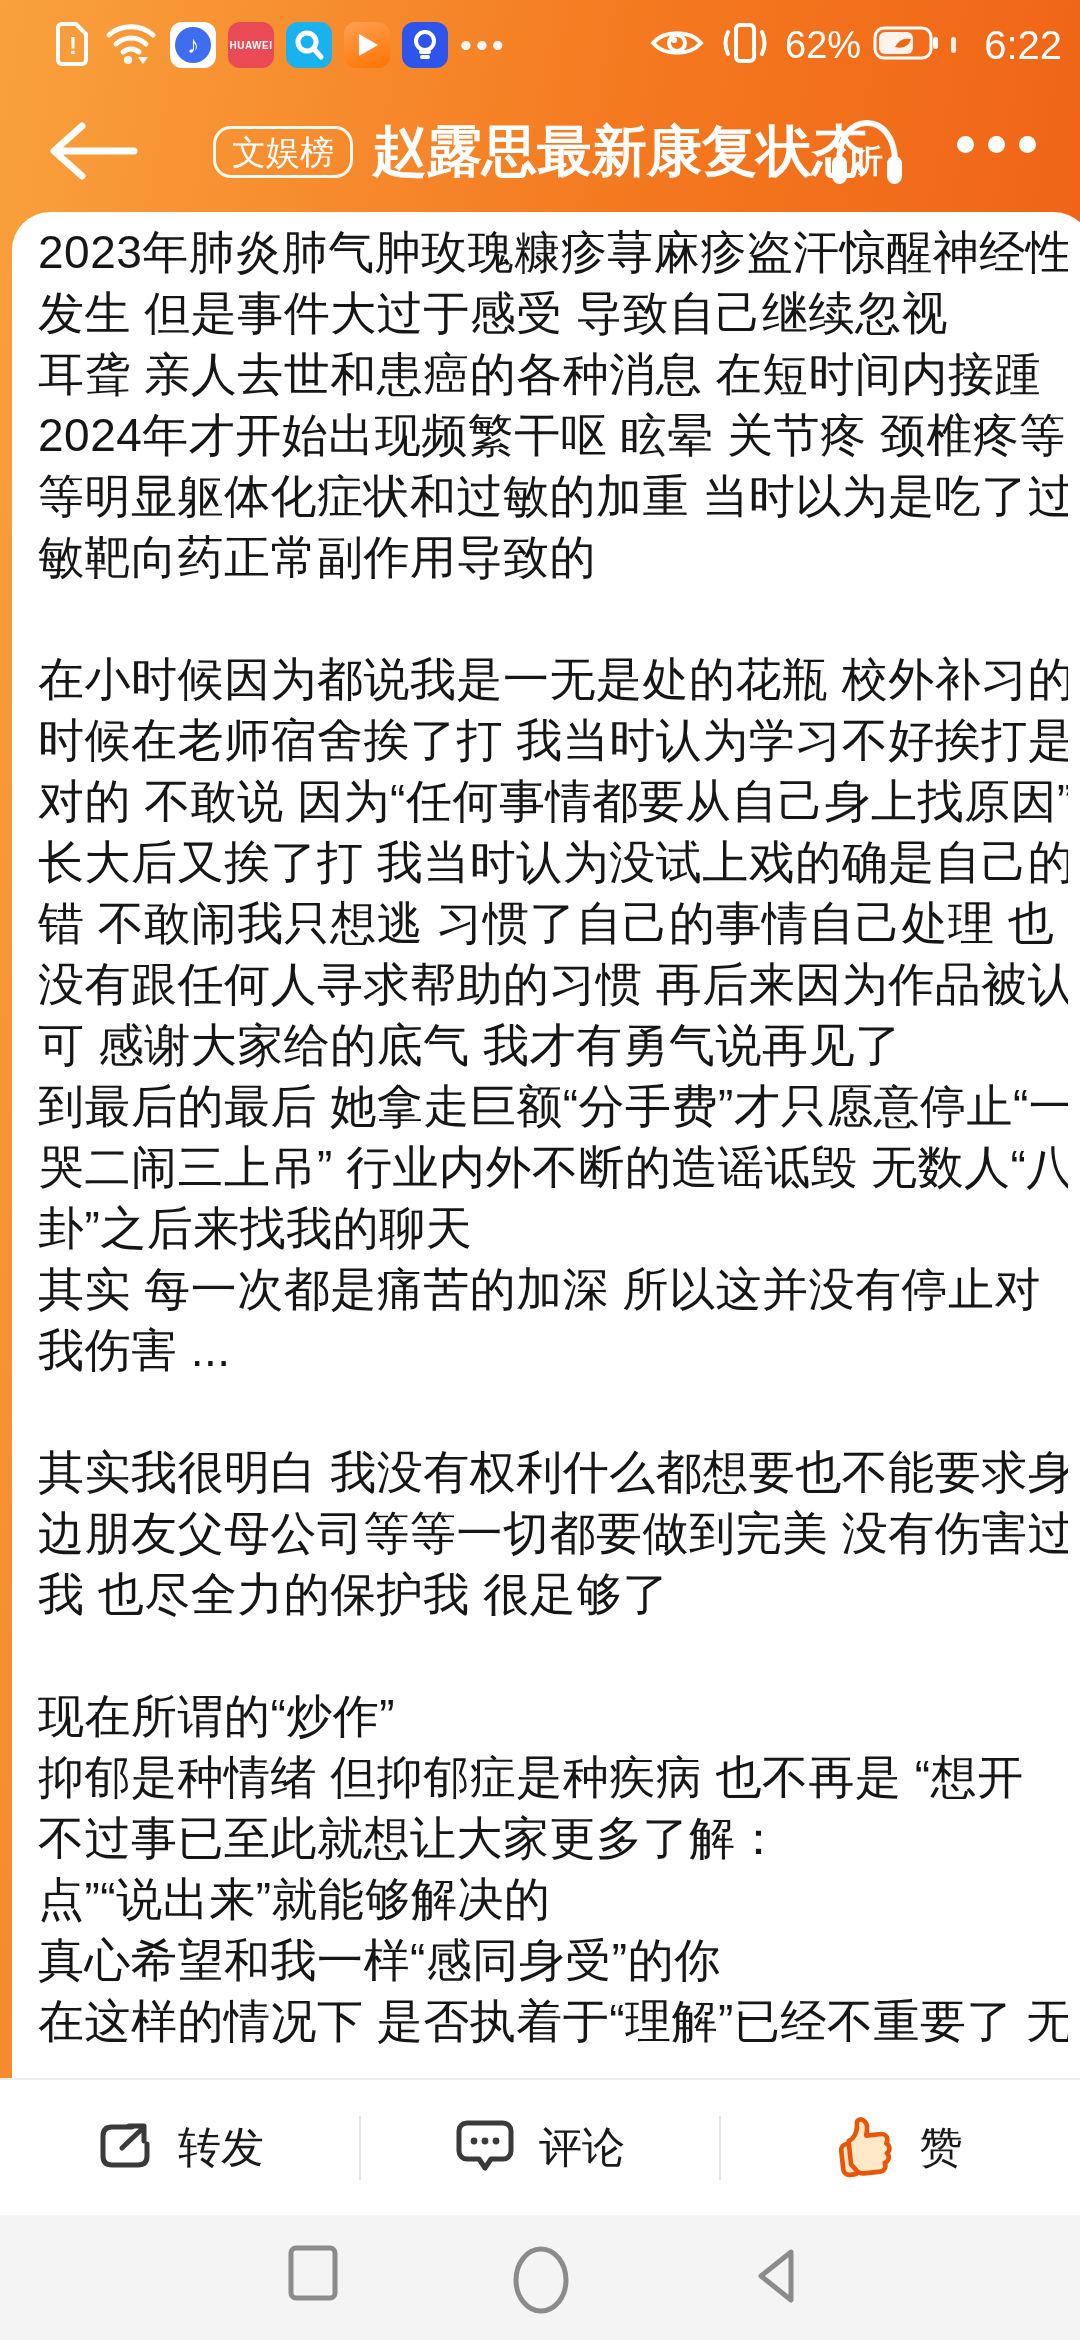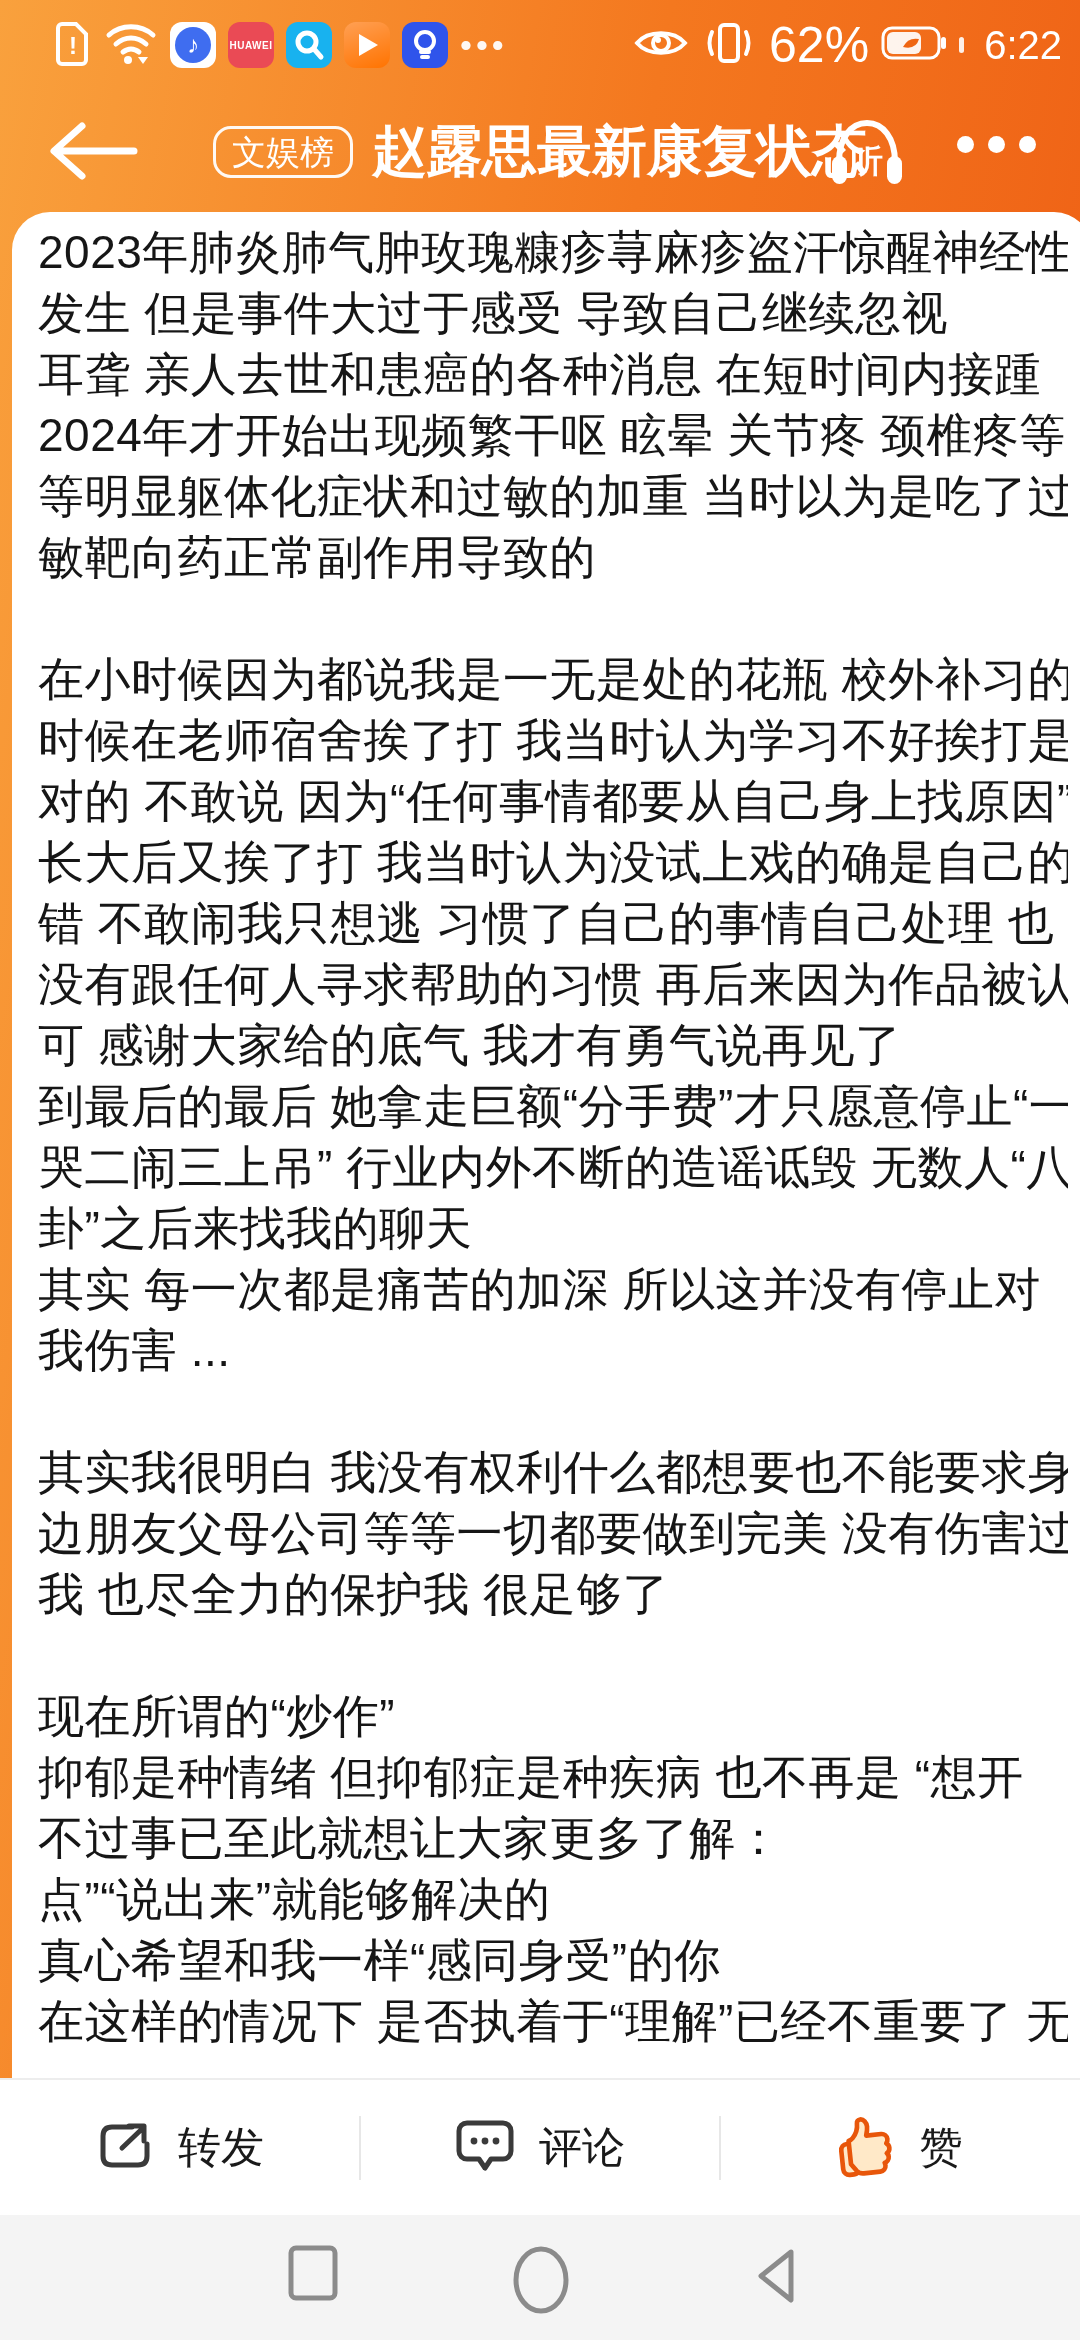--- a/index.html
+++ b/index.html
@@ -16,22 +16,22 @@
   .app-icon{width:46px;height:46px;border-radius:12px;display:flex;align-items:center;
             justify-content:center;overflow:hidden;}
   .app-icon.music{background:#fff;}
   .music-circle{width:36px;height:36px;border-radius:50%;background:#3f6df0;color:#fff;
                 display:flex;align-items:center;justify-content:center;font-size:24px;}
   .app-icon.huawei{background:#ea4a55;color:#fff;font-size:10px;font-weight:bold;letter-spacing:.5px;}
   .app-icon.search{background:#18b2ef;}
   .app-icon.video{background:linear-gradient(160deg,#ffa054,#ff7300);}
   .app-icon.tips{background:#2f54eb;}
   .sb-dots{font-size:34px;letter-spacing:4px;opacity:.95;line-height:46px;}
-  .sb-pct{font-size:50px;}
-  .sb-time{font-size:40px;margin-left:8px;}
+  .sb-pct{font-size:38px;}
+  .sb-time{font-size:40px;margin-left:16px;}
   .sb-tick{width:5px;height:16px;border-radius:3px;background:#fff;opacity:.9;}
 
   
   .nav-row{position:absolute;top:92px;left:0;width:100%;height:120px;}
   .back-btn{position:absolute;left:42px;top:24px;width:100px;height:70px;}
   .nav-center{position:absolute;left:50%;top:0;transform:translateX(-50%);
               display:flex;align-items:center;gap:19px;height:120px;white-space:nowrap;}
   .rank-badge{border:3px solid rgba(255,255,255,.95);border-radius:18px;color:#fff;
               font-size:34px;padding:6px 16px;line-height:1;}
   .nav-title{color:#fff;font-size:55px;font-weight:bold;}

